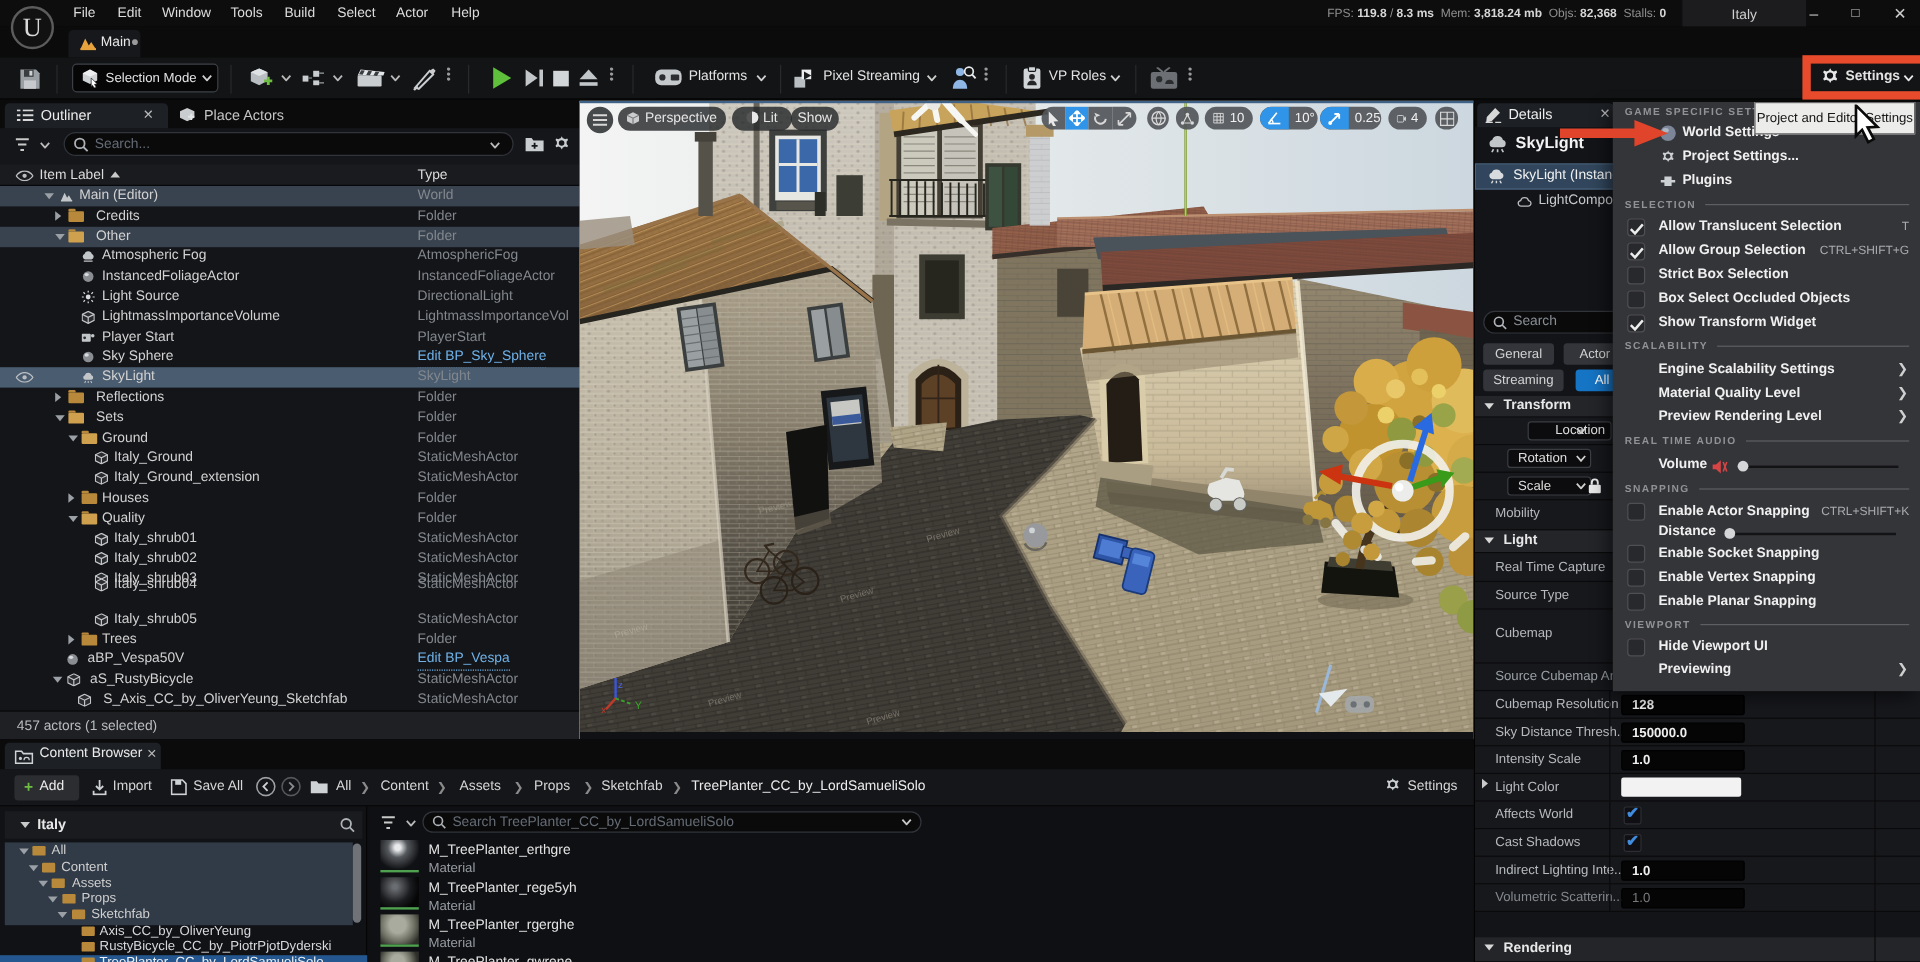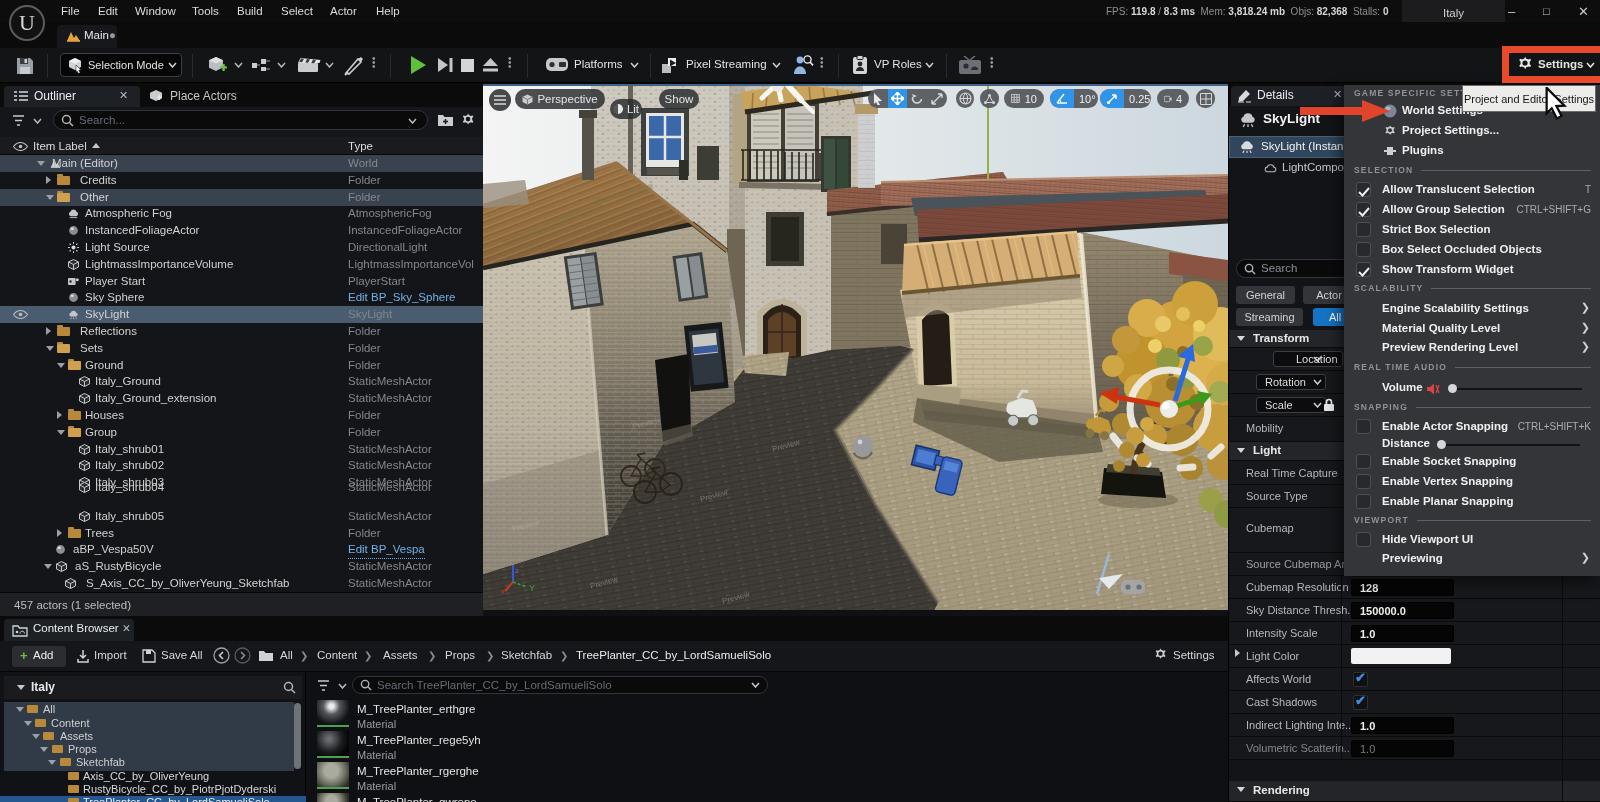--- a/index.html
+++ b/index.html
@@ -268,21 +268,21 @@
 <div class="abs" style="left:33px;top:56px;font-size:11.5px;color:#dcdcdc">Item Label</div>
 <div class="abs" style="left:92px;top:59px;width:0;height:0;border-left:4px solid transparent;border-right:4px solid transparent;border-bottom:5px solid #c9c9c9"></div>
 <div class="abs" style="left:348px;top:56px;font-size:11.5px;color:#dcdcdc">Type</div>
 <div id="ol-rows">
 <div class="row slate" style="top:0px">
           <span class="arw arwD" style="left:37px"></span>
           <svg class="meshic" style="left:50px" width="13" height="11" viewBox="0 0 13 11">
             <path d="M1 10L4.5 2l2.5 5 1.7-2.4L12 10z" fill="#c3c6c9"></path>
             <path d="M1 10h11" stroke="#c3c6c9" stroke-width="1.4"></path>
           </svg>
-          <span class="abs" style="left:52px">Main (Editor)</span>
+          <span class="abs" style="left:66px">Main (Editor)</span>
           <span class="typ">World</span>
         </div>
 <div class="row" style="top:17px">
           <span class="arw arwR" style="left:46px"></span>
           <span class="fold" style="left:57px"></span>
           <span class="abs" style="left:80px">Credits</span>
           <span class="typ">Folder</span>
         </div>
 <div class="row slate" style="top:34px">
           <span class="arw arwD" style="left:46px"></span>
@@ -387,21 +387,21 @@
         </div>
 <div class="row" style="top:252px">
           <span class="arw arwR" style="left:57px"></span>
           <span class="fold" style="left:68px"></span>
           <span class="abs" style="left:85px">Houses</span>
           <span class="typ">Folder</span>
         </div>
 <div class="row" style="top:269px">
           <span class="arw arwD" style="left:57px"></span>
           <span class="fold open" style="left:68px"></span>
-          <span class="abs" style="left:85px">Group</span>
+          <span class="abs" style="left:85px">Quality</span>
           <span class="typ">Folder</span>
         </div>
 <div class="row" style="top:286px">
           <svg class="meshic" style="left:79px" width="11" height="11" viewBox="0 0 11 11">
             <path d="M5.5.5L10.5 3v5L5.5 10.5.5 8V3z" fill="#2a2c30" stroke="#c3c6c9" stroke-width="1"></path>
             <path d="M.5 3l5 2.5 5-2.5M5.5 5.5v5" stroke="#c3c6c9" stroke-width="1" fill="none"></path>
           </svg>
           <span class="abs" style="left:95px">Italy_shrub01</span>
           <span class="typ">StaticMeshActor</span>
         </div>
@@ -878,21 +878,21 @@
 <rect x="0" y="0" width="745" height="2" fill="#3f6286"></rect>
 </svg>
 <div class="abs" style="left:6px;top:5px;width:22px;height:22px;border-radius:50%;background:rgba(40,42,45,.85)"></div>
 <svg class="abs" style="left:11px;top:11px" width="12" height="10">
         <path d="M0 1h12M0 5h12M0 9h12" stroke="#d8d8d8" stroke-width="1.6"></path>
       </svg>
 <div class="vpill" style="left:32px;top:5px;width:90px"><svg width="11" height="11" viewBox="0 0 11 11" style="margin:-1px 4px 0 0;vertical-align:middle">
           <path d="M5.5.5L10.5 3v5L5.5 10.5.5 8V3z" fill="#caccce"></path>
           <path d="M.5 3l5 2.5 5-2.5M5.5 5.5v5" stroke="#7a7c7e" stroke-width="1" fill="none"></path>
         </svg>Perspective</div>
-<div class="vpill" style="left:127px;top:15px;width:32px"><span style="display:inline-block;width:10px;height:10px;border-radius:50%;background:conic-gradient(#e8e8e8 0 50%,#555 50%);vertical-align:-1px;margin-right:4px"></span>Lit</div>
+<div class="vpill" style="left:127px;top:5px;width:50px"><span style="display:inline-block;width:10px;height:10px;border-radius:50%;background:conic-gradient(#e8e8e8 0 50%,#555 50%);vertical-align:-1px;margin-right:4px"></span>Lit</div>
 <div class="vpill" style="left:176px;top:5px;width:40px">Show</div>
 <div class="vbtn" style="left:385px;width:20px;border-radius:10px 0 0 10px">
         <svg width="10" height="13" viewBox="0 0 10 13">
           <path d="M1 1l8 8-4 .2 2 3.8-2 1-2-4L1 12z" fill="#e8e8e8"></path>
         </svg>
       </div>
 <div class="vbtn" style="left:405px;width:19px;background:#3095e8;border-radius:0">
         <svg width="13" height="13" viewBox="0 0 13 13">
           <path d="M6.5 0l2 2.5h-4zM6.5 13l2-2.5h-4zM0 6.5L2.5 4.5v4zM13 6.5L10.5 4.5v4zM6.5 2v9M2 6.5h9" stroke="#fff" stroke-width="1.4" fill="#fff"></path>
         </svg>

